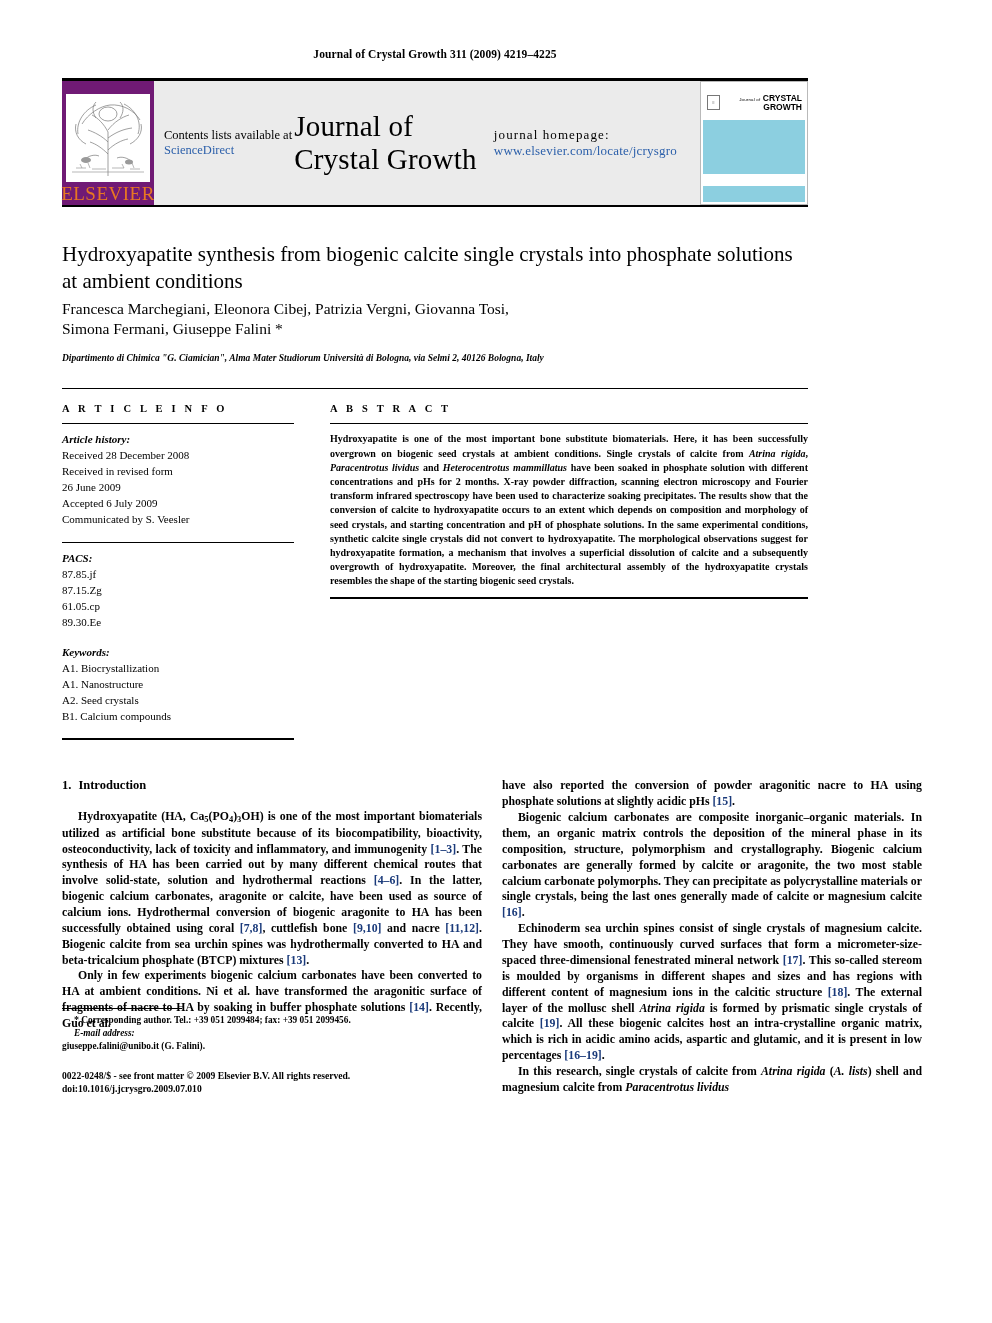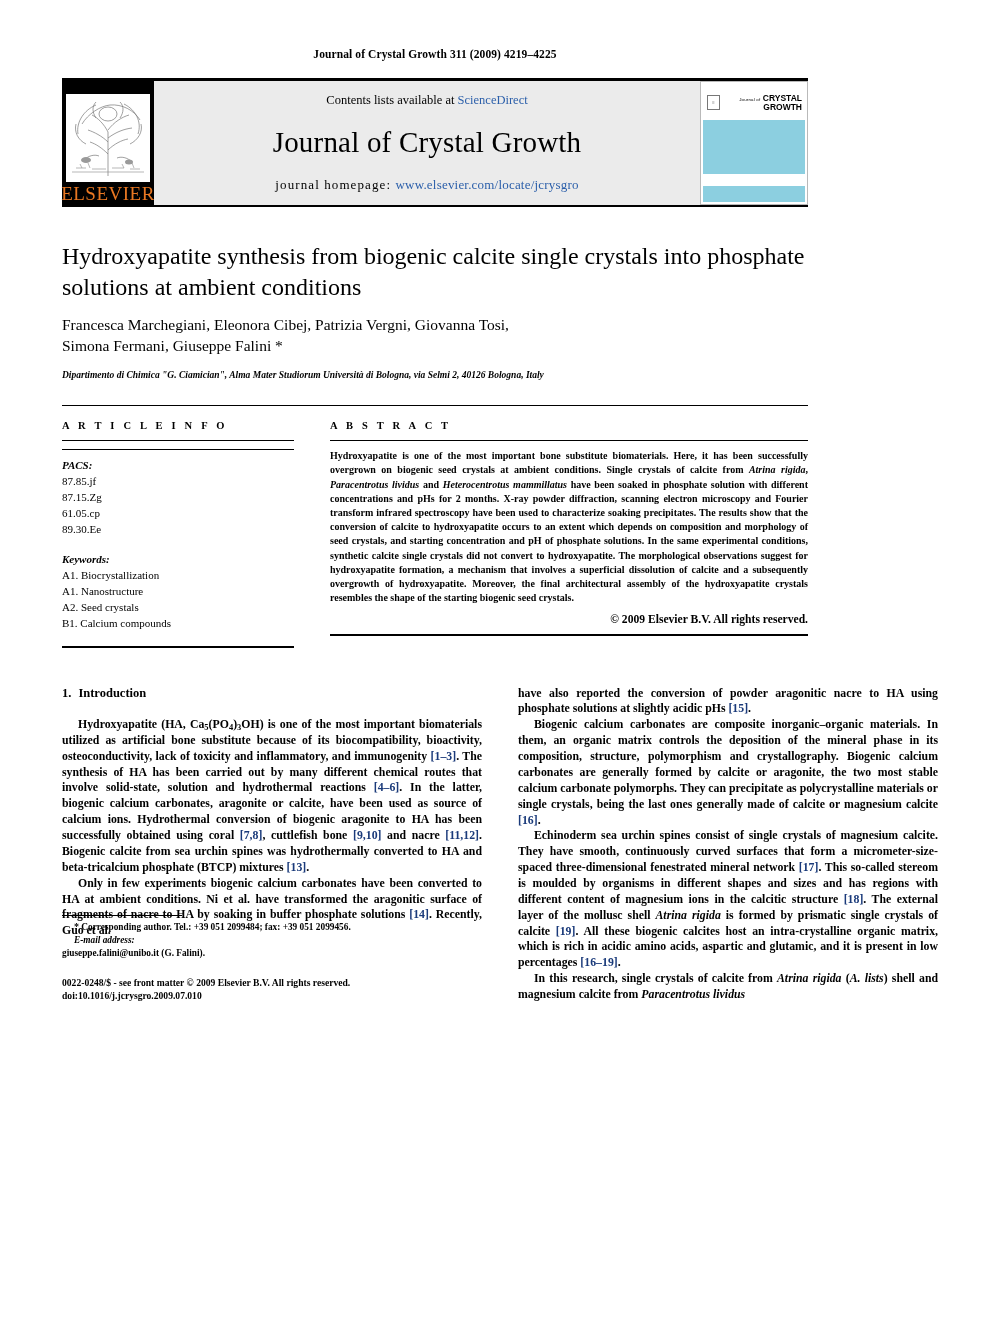--- a/index.html
+++ b/index.html
@@ -35,36 +35,36 @@
     height: 124px;
   }
   .elsevier-logo {
     width: 92px;
     flex: 0 0 92px;
     display:flex;
     flex-direction:column;
     align-items:center;
     justify-content:flex-end;
     padding-bottom: 2px;
-    background:#000000;
+    background:#701a75;
   }
   .tree-box { width: 84px; height: 88px; }
   .elsevier-word {
     color:#E87722;
     font-family:"Liberation Serif", serif;
     font-size:19px;
     letter-spacing:0.5px;
     line-height:1;
     margin-top:2px;
   }
   .journal-band {
     flex:1 1 auto;
     background:#ebebeb;
     display:flex;
-    flex-direction:column;
+    flex-direction:row;
     align-items:center;
     justify-content:space-between;
     padding: 12px 10px 12px 10px;
   }
   .contents-line { font-size:12.5px; }
   .contents-line .sd { color:#2b5faa; }
   .journal-name {
     font-family:"Liberation Serif","DejaVu Serif",serif;
     font-size:29px;
     letter-spacing:0.2px;
@@ -96,24 +96,24 @@
   .cover-title .pre { font-size:4.4px; font-weight:normal; letter-spacing:.2px;}
   .cover-blue-1 { background:#8ccfe0; height:54px; margin-top:2px; }
   .cover-white { background:#fff; height:12px; }
   .cover-blue-2 { background:#8ccfe0; flex:1; }
 
   .masthead-rule-btm { margin: 0 62px; border-top: 2px solid #000; }
 
   
   .title-block { margin: 34px 62px 0 62px; }
   h1.paper-title {
-    font-size: 24px;
+    font-size: 21px;
     font-weight: normal;
     line-height: 1.30;
-    margin:0 0 12px 0;
+    margin:0 0 3px 0;
     font-family:"Liberation Serif","DejaVu Serif",serif;
   }
   .authors {
     font-size:15.5px;
     line-height:1.34;
     margin:0 0 12px 0;
   }
   .affiliation {
     font-size:9.5px;
     font-style:italic;
@@ -155,21 +155,21 @@
     font-size:11.6px;
     font-weight:bold;
     margin-top:8px;
   }
   .abs-bottom-rule { border-top:2px solid #000; margin-top:8px; }
 
   
   .body-cols {
     margin: 38px 62px 16px 62px;
     display:flex;
-    gap: 36px;
+    gap: 20px;
   }
   .bcol { width: 420px; flex:0 0 420px; position:relative; }
   h2.sec {
     font-size:12.5px;
     font-weight:bold;
     margin:0 0 16px 0;
   }
   h2.sec .num { margin-right:7px; }
   p.body {
     font-size:11.8px;
@@ -285,20 +285,28 @@
   </div>
 
   <div class="info-rule"></div>
 
   <div class="infoabs">
 
     <div class="col-info">
       <div class="sec-head">A R T I C L E   I N F O</div>
       <div class="thin-rule"></div>
 
+      <div class="info-group">
+        <div class="lbl">Article history:</div>
+        <div>Received 28 December 2008</div>
+        <div>Received in revised form</div>
+        <div>26 June 2009</div>
+        <div>Accepted 6 July 2009</div>
+        <div>Communicated by S. Veesler</div>
+      </div>
 
       <div class="thin-rule"></div>
 
       <div class="info-group">
         <div class="lbl">PACS:</div>
         <div>87.85.jf</div>
         <div>87.15.Zg</div>
         <div>61.05.cp</div>
         <div>89.30.Ee</div>
       </div>
@@ -311,21 +319,20 @@
         <div>B1. Calcium compounds</div>
       </div>
 
       <div class="bottom-rule"></div>
     </div>
 
     <div class="col-abs">
       <div class="sec-head">A B S T R A C T</div>
       <div class="thin-rule"></div>
       <div class="abstract-text"><span>Hydroxyapatite is one of the most important bone substitute biomaterials. Here, it has been successfully overgrown on biogenic seed crystals at ambient conditions. Single crystals of calcite from </span><span class="it">Atrina rigida</span><span>, </span><span class="it">Paracentrotus lividus</span><span> and </span><span class="it">Heterocentrotus mammillatus</span><span> have been soaked in phosphate solution with different concentrations and pHs for 2 months. X-ray powder diffraction, scanning electron microscopy and Fourier transform infrared spectroscopy have been used to characterize soaking precipitates. The results show that the conversion of calcite to hydroxyapatite occurs to an extent which depends on composition and morphology of seed crystals, and starting concentration and pH of phosphate solutions. In the same experimental conditions, synthetic calcite single crystals did not convert to hydroxyapatite. The morphological observations suggest for hydroxyapatite formation, a mechanism that involves a superficial dissolution of calcite and a subsequently overgrowth of hydroxyapatite. Moreover, the final architectural assembly of the hydroxyapatite crystals resembles the shape of the starting biogenic seed crystals.</span></div>
-      <div class="copyright">© 2009 Elsevier B.V. All rights reserved.</div>
       <div class="abs-bottom-rule"></div>
     </div>
   </div>
 
   <div class="body-cols">
 
     <div class="bcol">
       <h2 class="sec">
         <span class="num">1.</span><span>Introduction</span>
       </h2>

